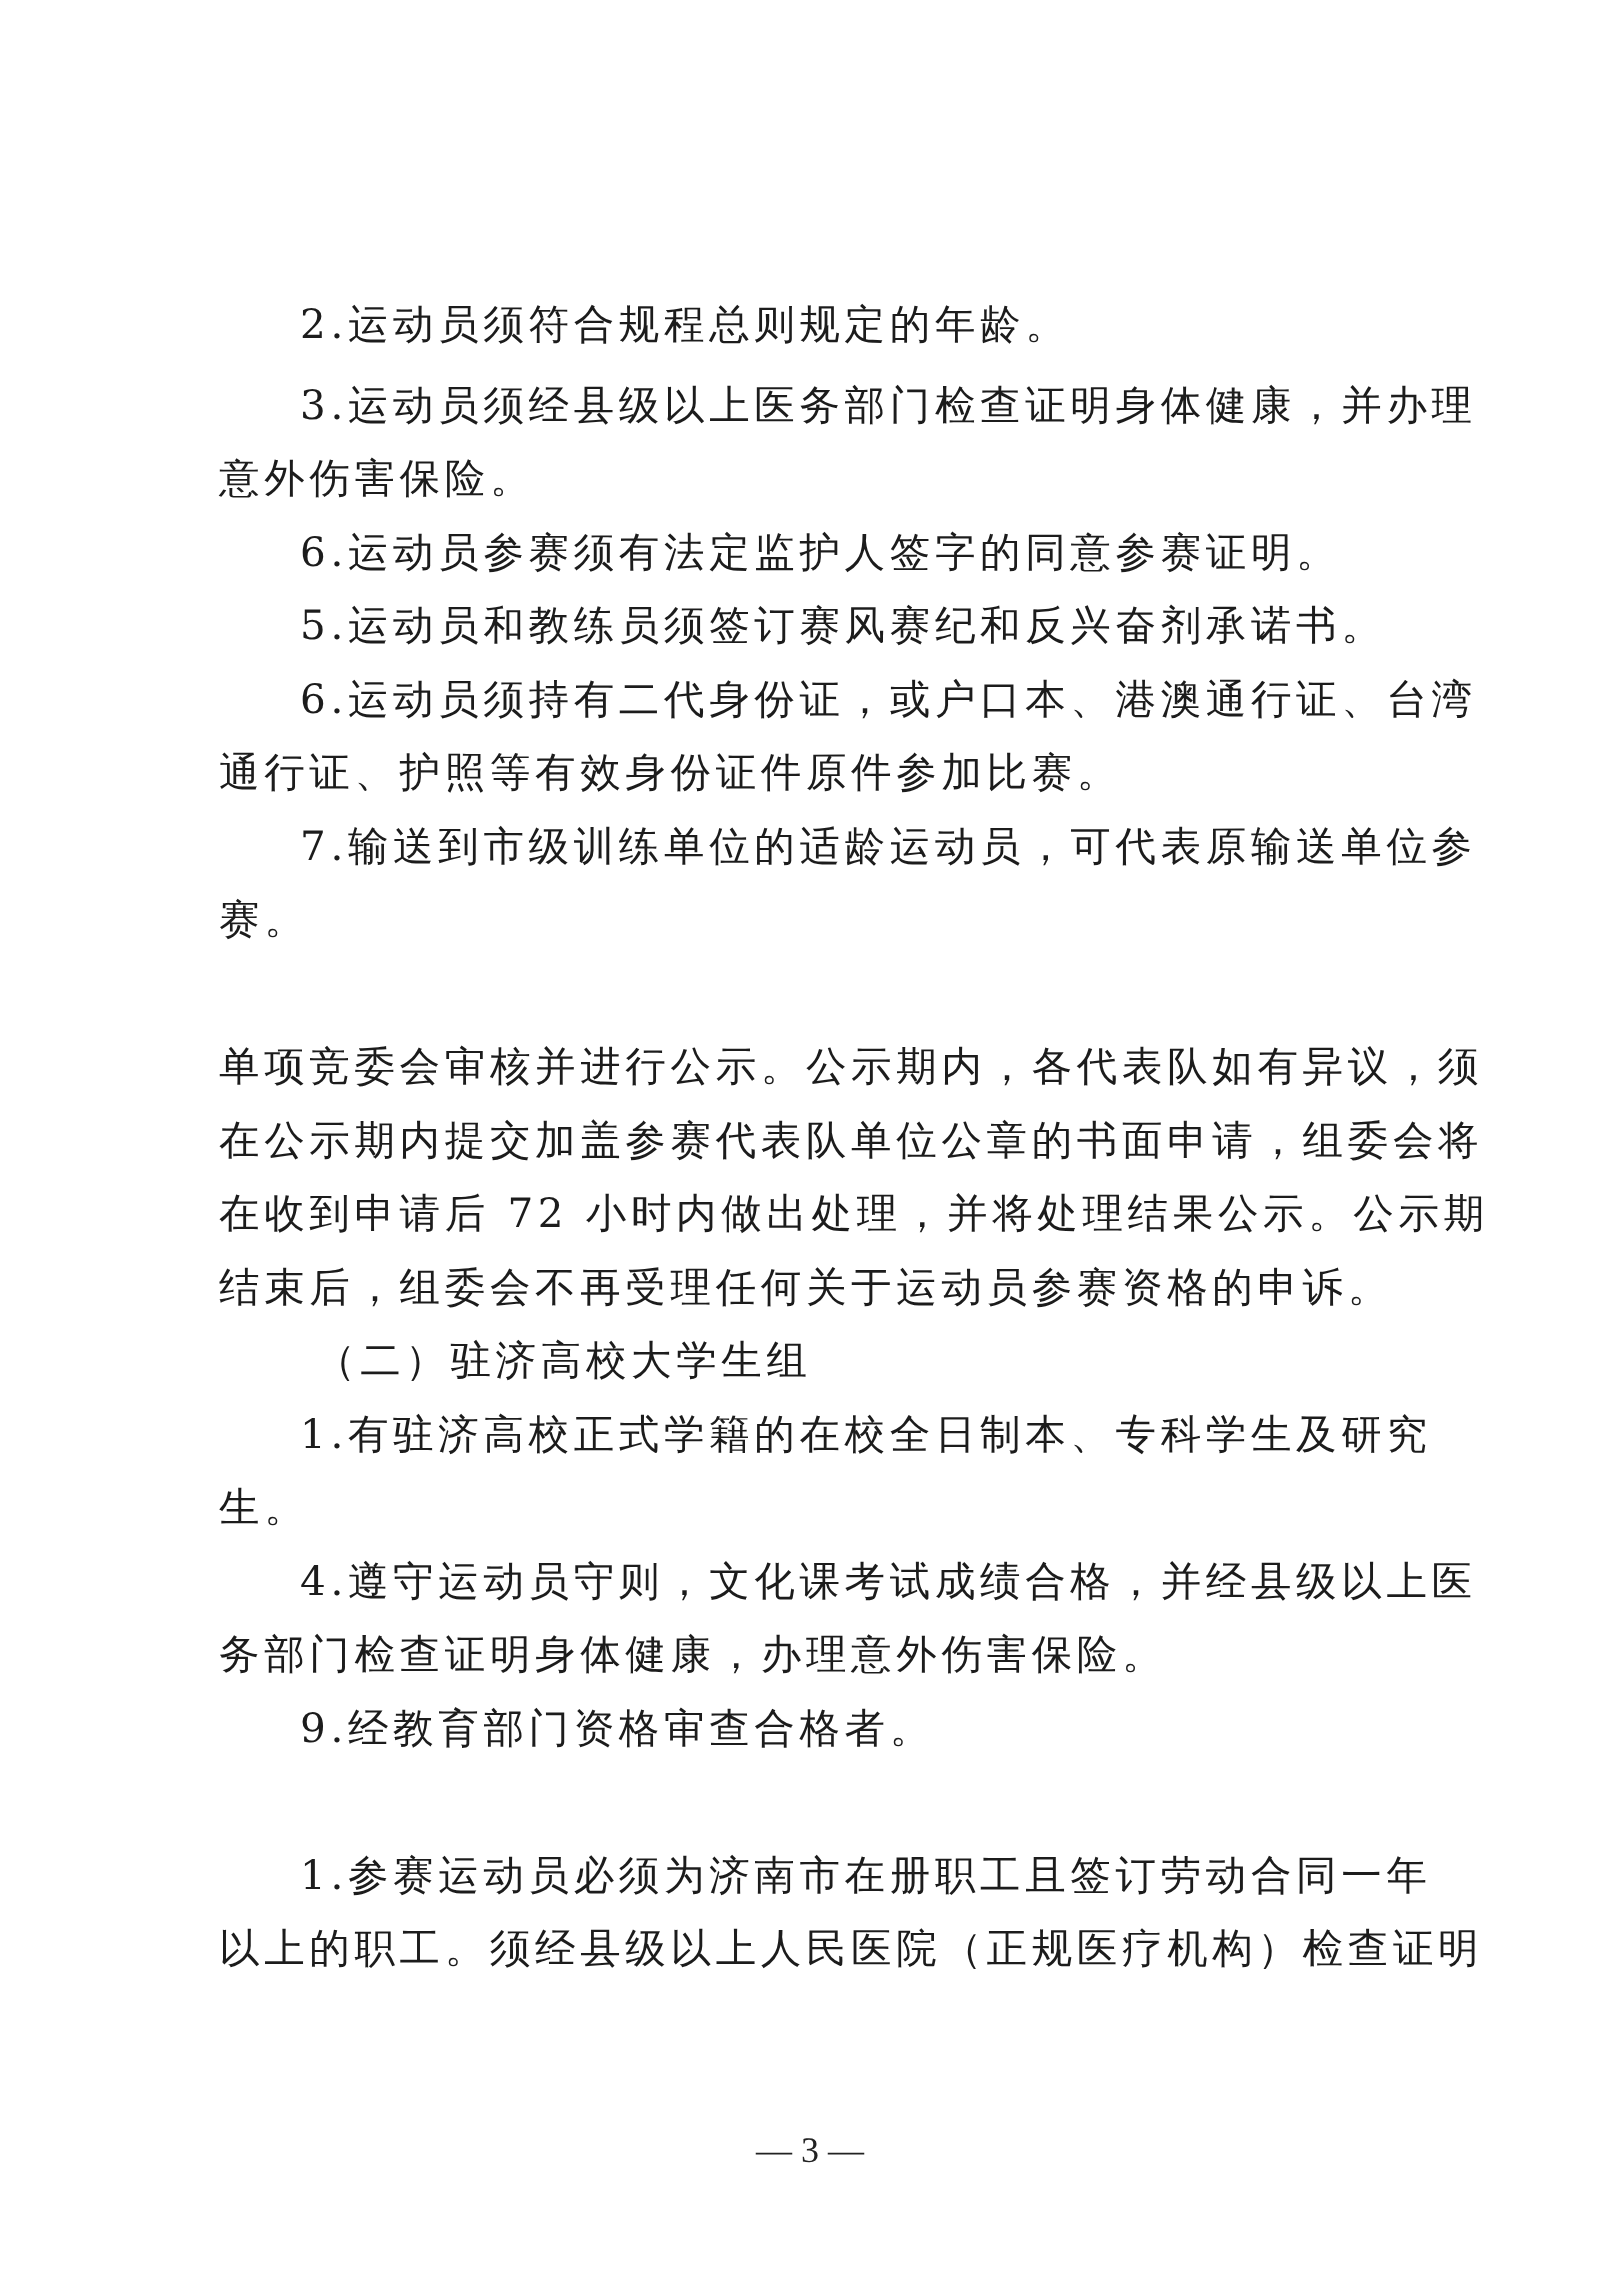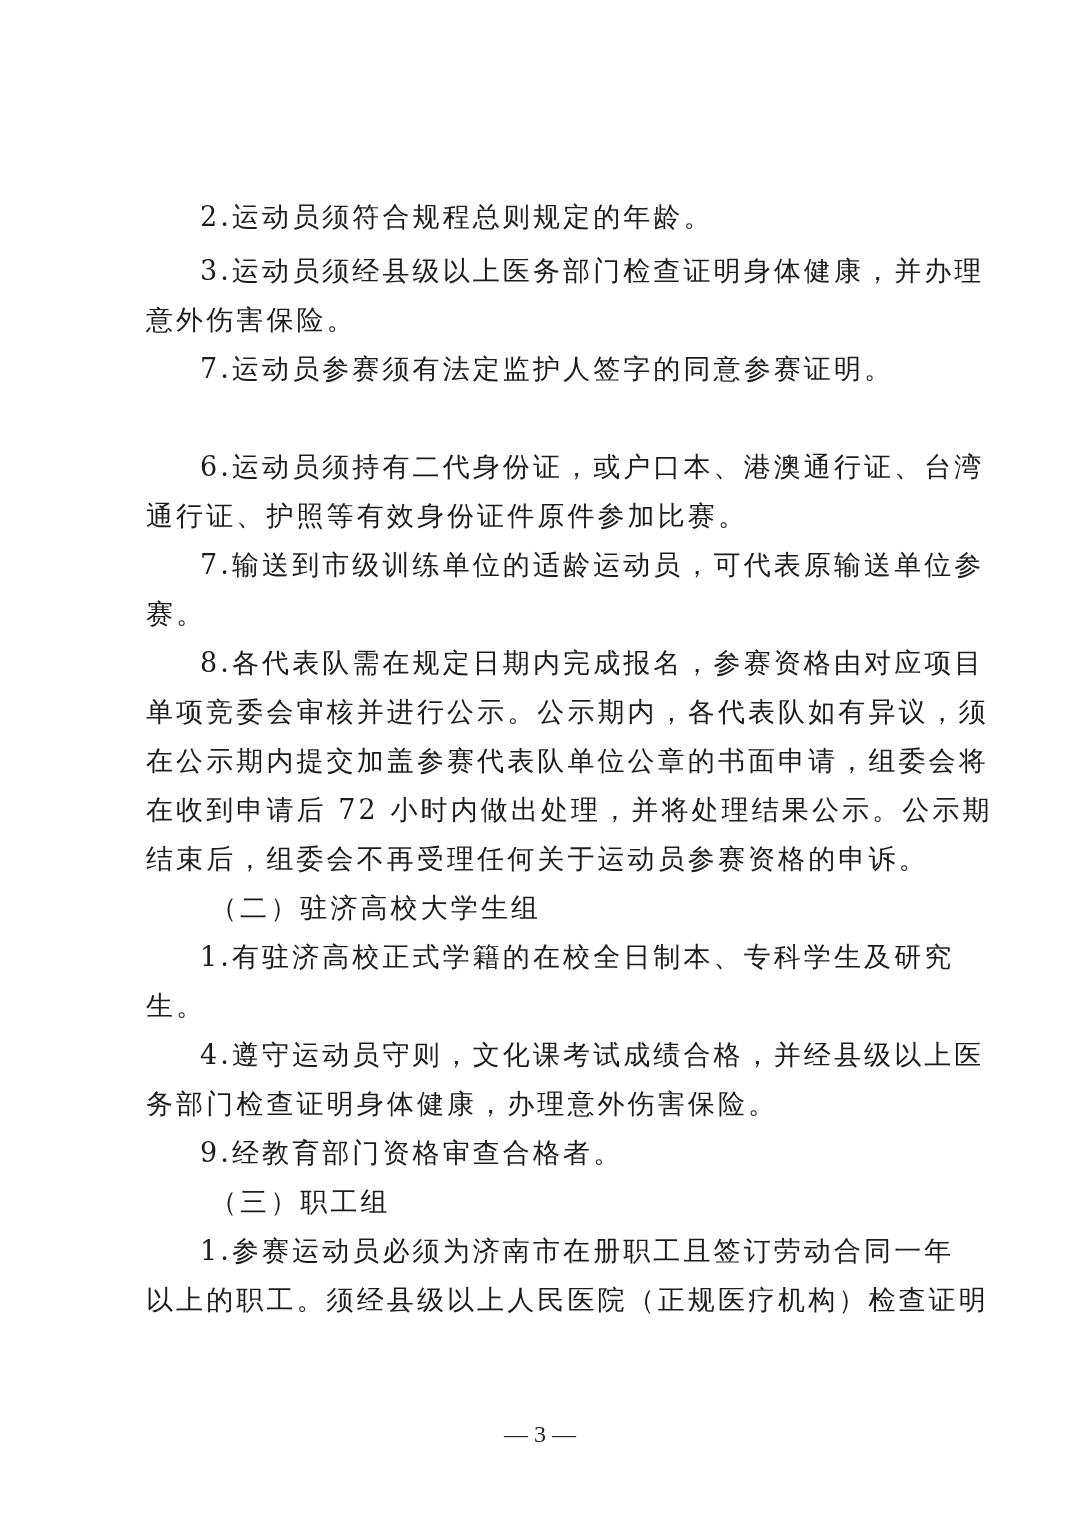--- a/index.html
+++ b/index.html
@@ -46,34 +46,33 @@
       color: #222;
     }
   </style>
 </head>
 <body>
 
 <div class="page">
   <div class="line indent" style="top:197px">2.运动员须符合规程总则规定的年龄。</div>
   <div class="line indent" style="top:251px">3.运动员须经县级以上医务部门检查证明身体健康，并办理</div>
   <div class="line" style="top:300px">意外伤害保险。</div>
-  <div class="line indent" style="top:349px">7.运动员参赛须有法定监护人签字的同意参赛证明。</div>
+  <div class="line indent" style="top:349px">6.运动员参赛须有法定监护人签字的同意参赛证明。</div>
+  <div class="line indent" style="top:398px">5.运动员和教练员须签订赛风赛纪和反兴奋剂承诺书。</div>
   <div class="line indent" style="top:447px">6.运动员须持有二代身份证，或户口本、港澳通行证、台湾</div>
   <div class="line" style="top:496px">通行证、护照等有效身份证件原件参加比赛。</div>
   <div class="line indent" style="top:545px">7.输送到市级训练单位的适龄运动员，可代表原输送单位参</div>
   <div class="line" style="top:594px">赛。</div>
-  <div class="line indent" style="top:643px">8.各代表队需在规定日期内完成报名，参赛资格由对应项目</div>
   <div class="line" style="top:741px">在公示期内提交加盖参赛代表队单位公章的书面申请，组委会将</div>
   <div class="line" style="top:692px">单项竞委会审核并进行公示。公示期内，各代表队如有异议，须</div>
   <div class="line" style="top:790px">在收到申请后 72 小时内做出处理，并将处理结果公示。公示期</div>
   <div class="line" style="top:839px">结束后，组委会不再受理任何关于运动员参赛资格的申诉。</div>
   <div class="line heading" style="top:888px">（二）驻济高校大学生组</div>
   <div class="line indent" style="top:937px">1.有驻济高校正式学籍的在校全日制本、专科学生及研究</div>
   <div class="line" style="top:986px">生。</div>
   <div class="line indent" style="top:1035px">4.遵守运动员守则，文化课考试成绩合格，并经县级以上医</div>
   <div class="line" style="top:1084px">务部门检查证明身体健康，办理意外伤害保险。</div>
   <div class="line indent" style="top:1133px">9.经教育部门资格审查合格者。</div>
-  <div class="line heading" style="top:1182px">（三）职工组</div>
   <div class="line indent" style="top:1231px">1.参赛运动员必须为济南市在册职工且签订劳动合同一年</div>
   <div class="line" style="top:1280px">以上的职工。须经县级以上人民医院（正规医疗机构）检查证明</div>
 
   <div class="page-number">— 3 —</div>
 </div>
 
 </body></html>

